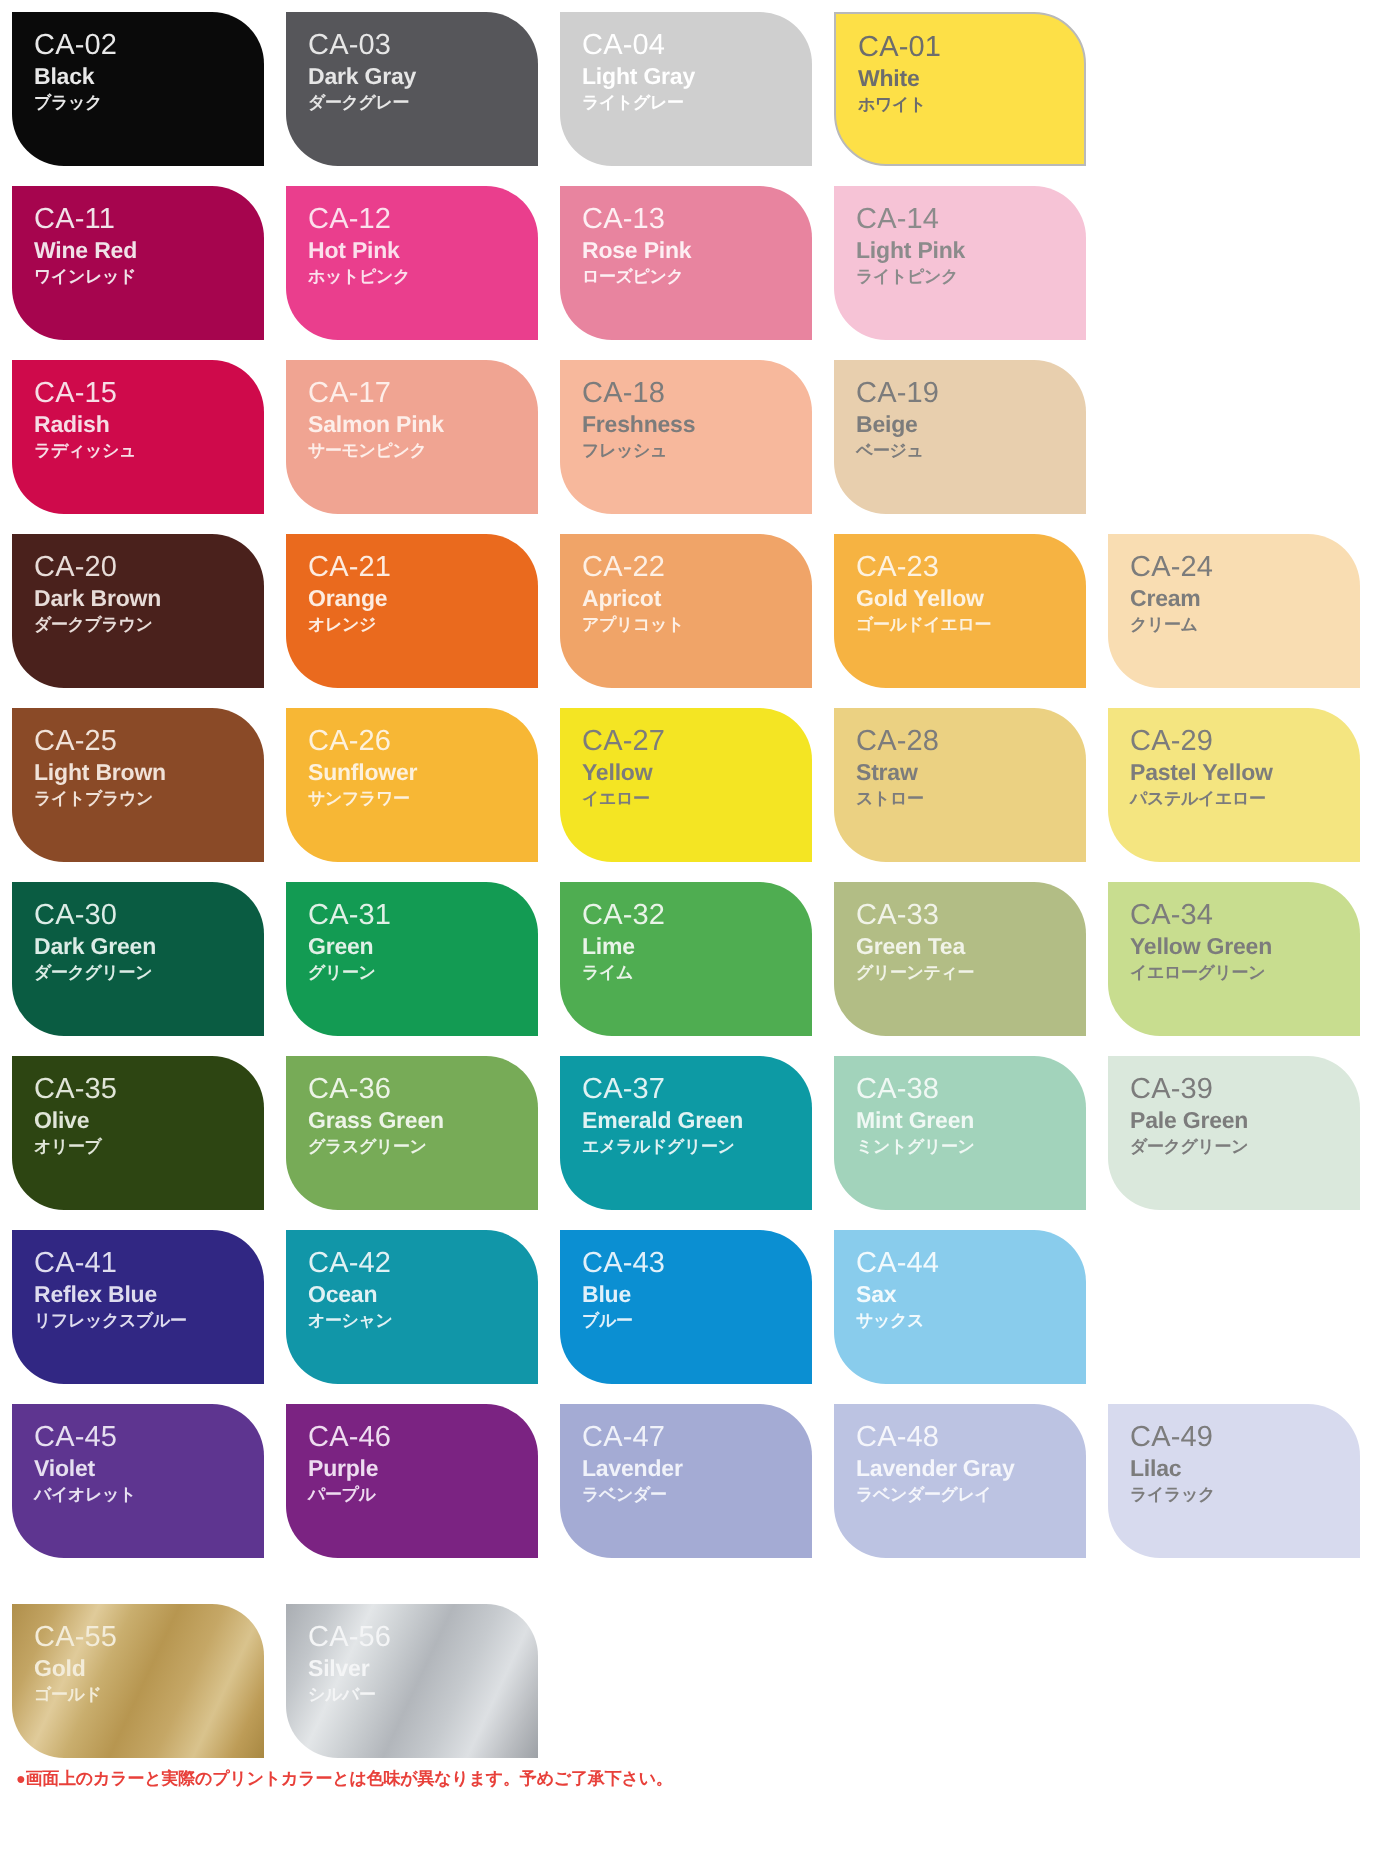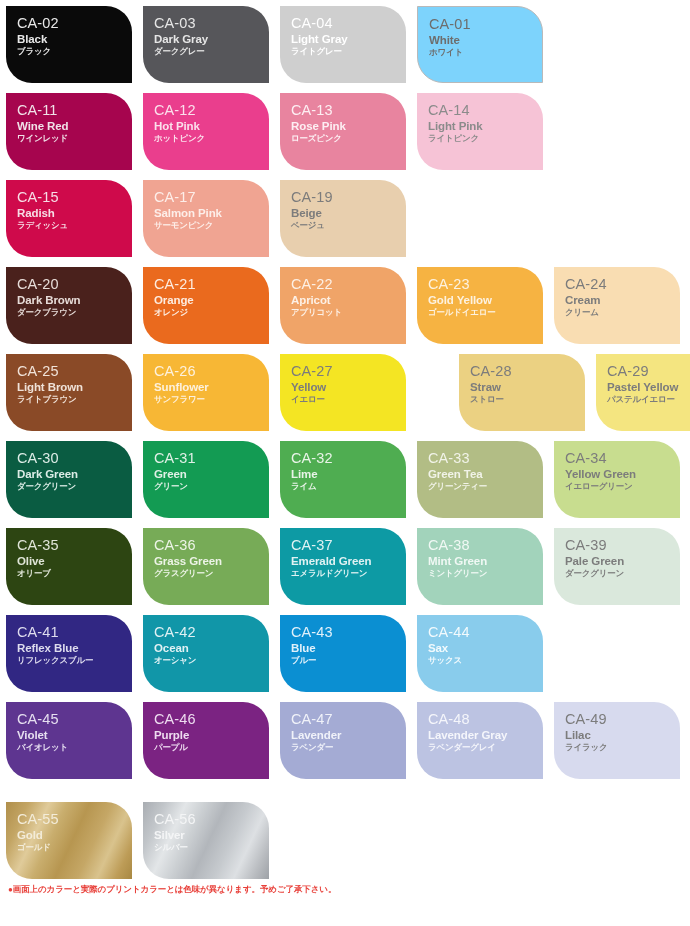--- a/index.html
+++ b/index.html
@@ -116,21 +116,21 @@
         <div class="swatch" style="background: rgb(86, 86, 90); color: rgb(230, 230, 230);">
           <span class="swatch-code">CA-03</span>
           <span class="swatch-name">Dark Gray</span>
           <span class="swatch-kana">ダークグレー</span>
         </div>
         <div class="swatch" style="background: rgb(207, 207, 207); color: rgb(255, 255, 255);">
           <span class="swatch-code">CA-04</span>
           <span class="swatch-name">Light Gray</span>
           <span class="swatch-kana">ライトグレー</span>
         </div>
-        <div class="swatch bordered" style="background: #7dd3fc; color: rgb(109, 109, 109);">
+        <div class="swatch bordered" style="background: #fde047; color: rgb(109, 109, 109);">
           <span class="swatch-code">CA-01</span>
           <span class="swatch-name">White</span>
           <span class="swatch-kana">ホワイト</span>
         </div>
         <div class="swatch-spacer"></div>
       </div>
       <div class="swatch-row">
         <div class="swatch" style="background: rgb(166, 5, 78); color: rgb(240, 226, 232);">
           <span class="swatch-code">CA-11</span>
           <span class="swatch-name">Wine Red</span>
@@ -157,20 +157,25 @@
         <div class="swatch" style="background: rgb(207, 10, 75); color: rgb(246, 221, 229);">
           <span class="swatch-code">CA-15</span>
           <span class="swatch-name">Radish</span>
           <span class="swatch-kana">ラディッシュ</span>
         </div>
         <div class="swatch" style="background: rgb(240, 164, 146); color: rgb(253, 238, 233);">
           <span class="swatch-code">CA-17</span>
           <span class="swatch-name">Salmon Pink</span>
           <span class="swatch-kana">サーモンピンク</span>
         </div>
+        <div class="swatch" style="background: rgb(247, 184, 156); color: rgb(124, 124, 124);">
+          <span class="swatch-code">CA-18</span>
+          <span class="swatch-name">Freshness</span>
+          <span class="swatch-kana">フレッシュ</span>
+        </div>
         <div class="swatch" style="background: rgb(232, 207, 174); color: rgb(124, 124, 124);">
           <span class="swatch-code">CA-19</span>
           <span class="swatch-name">Beige</span>
           <span class="swatch-kana">ベージュ</span>
         </div>
       </div>
       <div class="swatch-row">
         <div class="swatch" style="background: rgb(74, 33, 28); color: rgb(231, 220, 216);">
           <span class="swatch-code">CA-20</span>
           <span class="swatch-name">Dark Brown</span>
@@ -206,21 +211,21 @@
         <div class="swatch" style="background: rgb(247, 183, 53); color: rgb(253, 241, 221);">
           <span class="swatch-code">CA-26</span>
           <span class="swatch-name">Sunflower</span>
           <span class="swatch-kana">サンフラワー</span>
         </div>
         <div class="swatch" style="background: rgb(244, 229, 35); color: rgb(124, 124, 124);">
           <span class="swatch-code">CA-27</span>
           <span class="swatch-name">Yellow</span>
           <span class="swatch-kana">イエロー</span>
         </div>
-        <div class="swatch" style="background: rgb(235, 209, 130); color: rgb(124, 124, 124); margin-left: 42px;">
+        <div class="swatch" style="background: rgb(235, 209, 130); color: rgb(124, 124, 124);">
           <span class="swatch-code">CA-28</span>
           <span class="swatch-name">Straw</span>
           <span class="swatch-kana">ストロー</span>
         </div>
         <div class="swatch" style="background: rgb(244, 229, 128); color: rgb(124, 124, 124);">
           <span class="swatch-code">CA-29</span>
           <span class="swatch-name">Pastel Yellow</span>
           <span class="swatch-kana">パステルイエロー</span>
         </div>
       </div>

